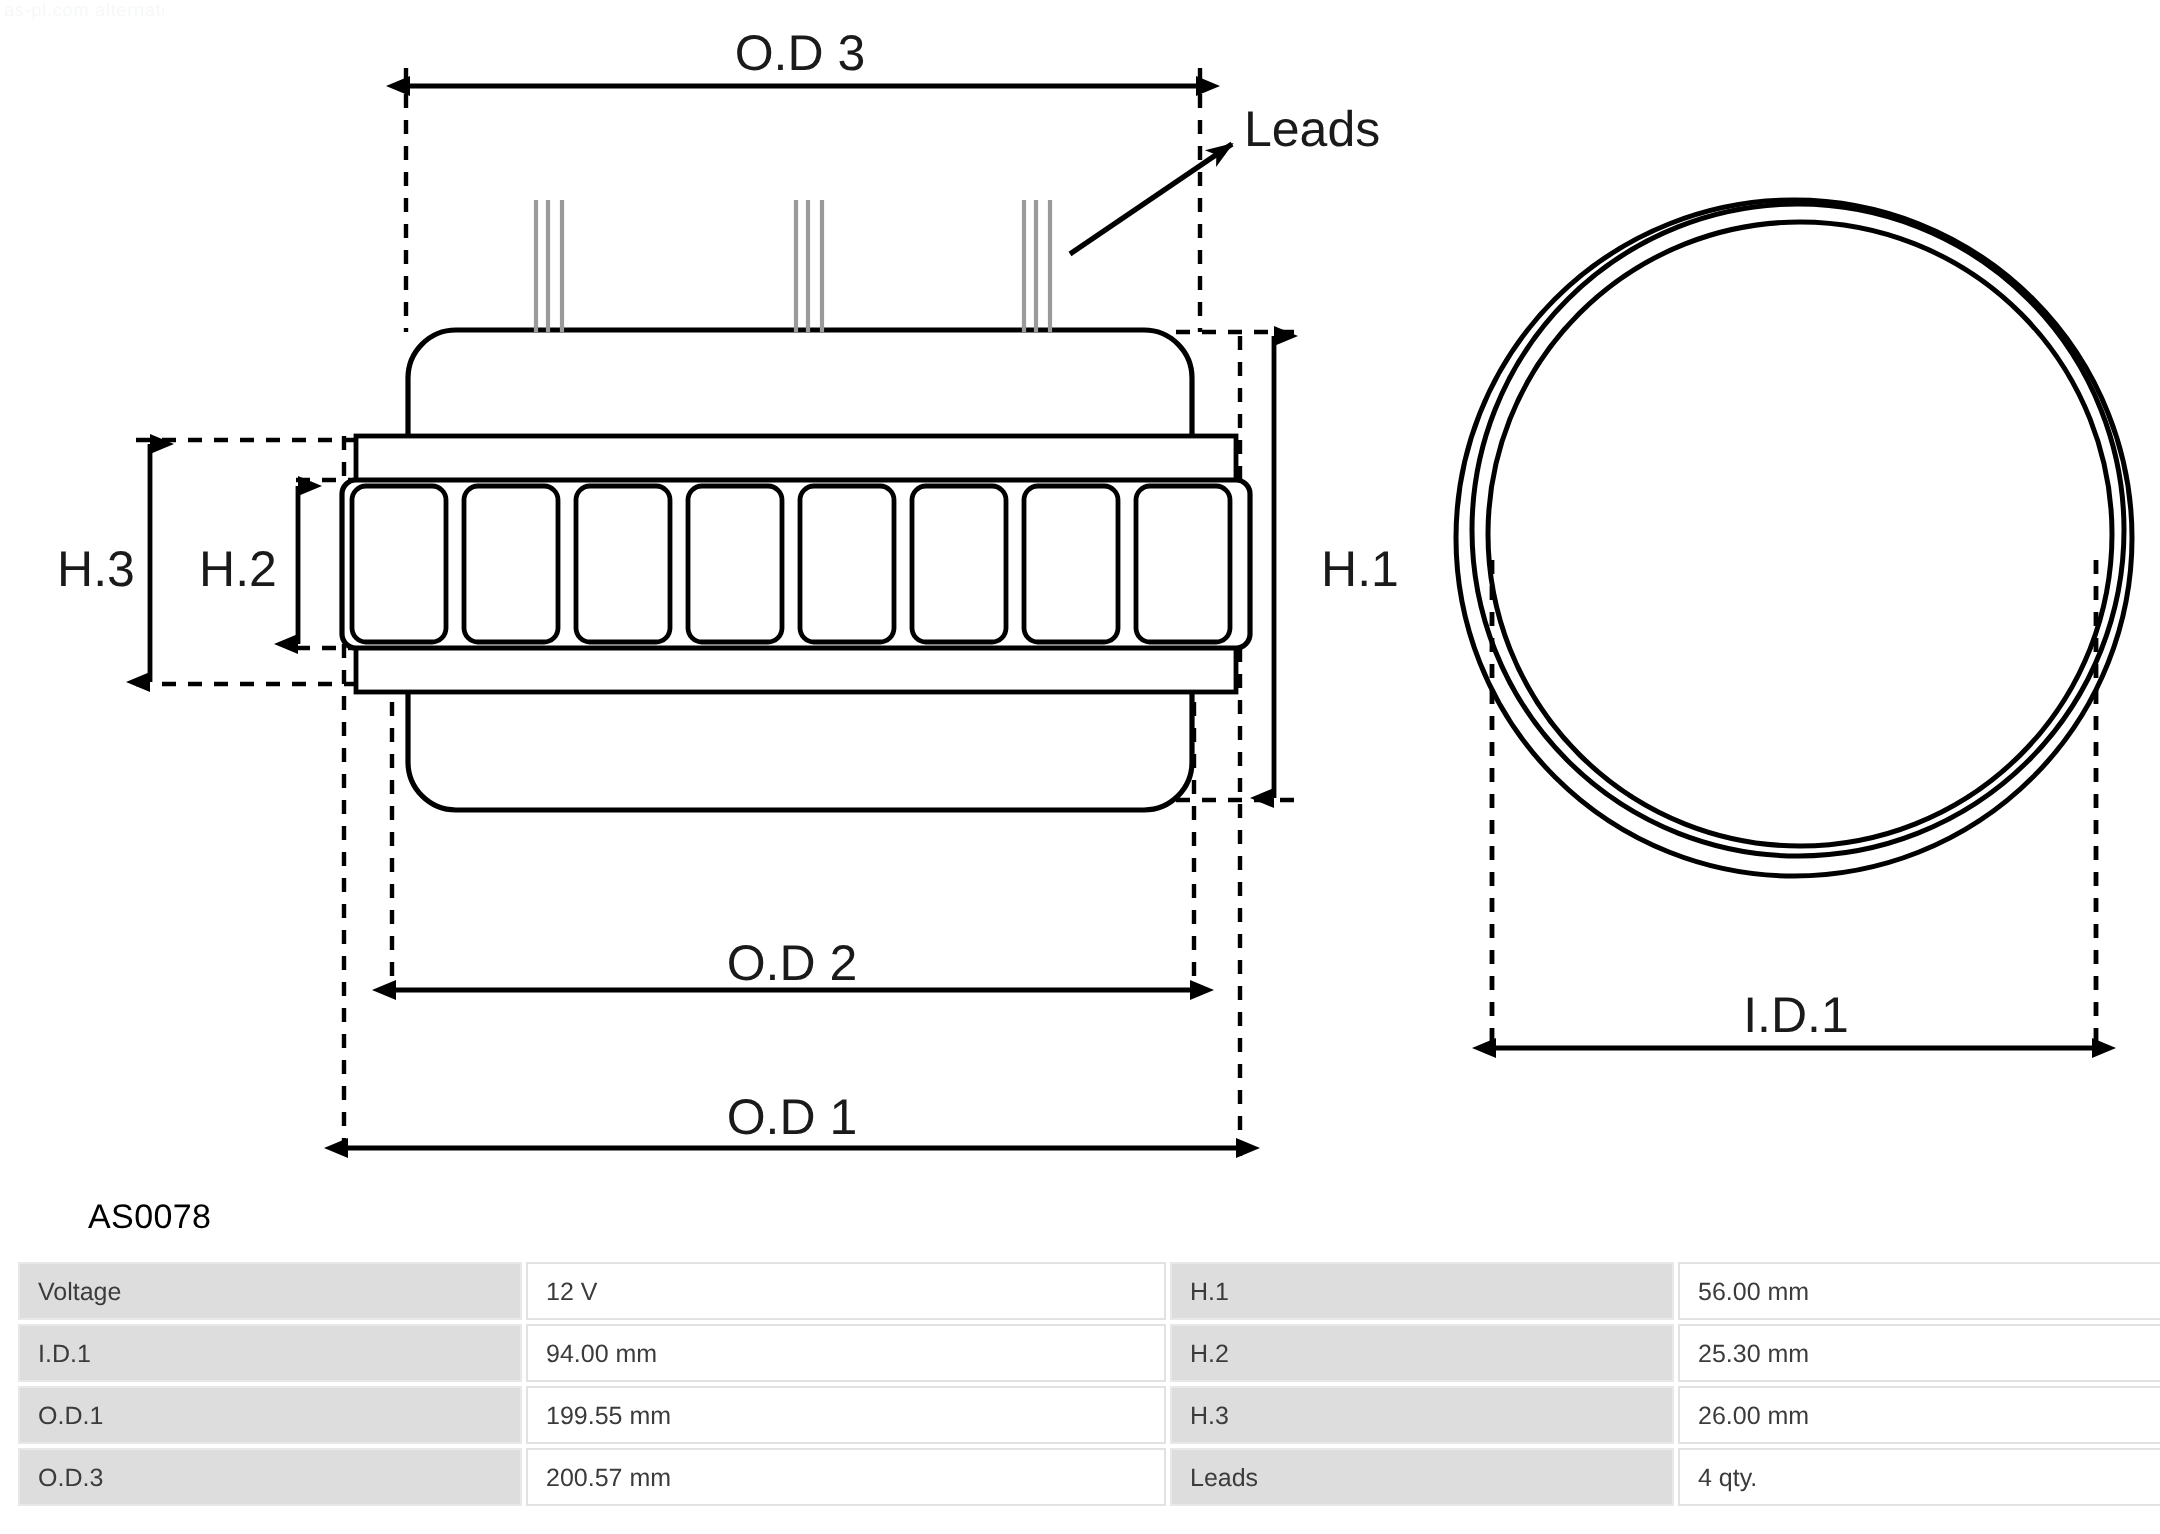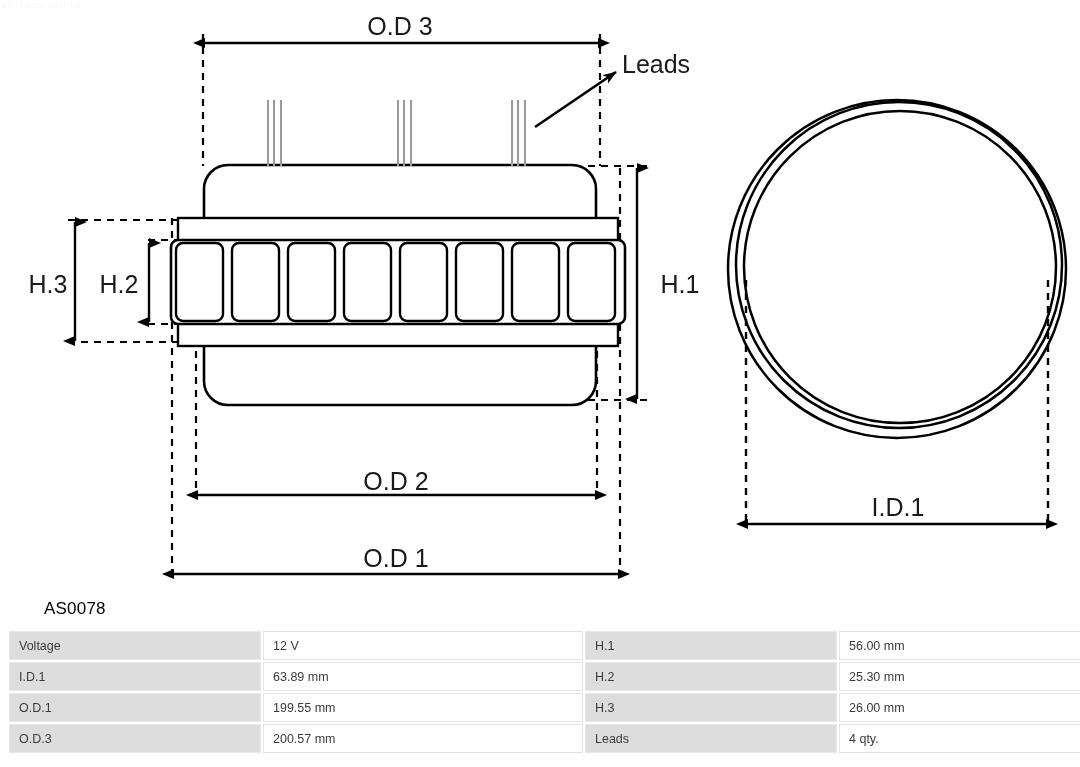--- a/index.html
+++ b/index.html
@@ -214,21 +214,21 @@
   <table class="spec-table">
     <tbody>
       <tr>
         <td class="lbl">Voltage</td>
         <td class="val">12 V</td>
         <td class="lbl">H.1</td>
         <td class="val">56.00 mm</td>
       </tr>
       <tr>
         <td class="lbl">I.D.1</td>
-        <td class="val">63.89 mm</td>
+        <td class="val">94.00 mm</td>
         <td class="lbl">H.2</td>
         <td class="val">25.30 mm</td>
       </tr>
       <tr>
         <td class="lbl">O.D.1</td>
         <td class="val">199.55 mm</td>
         <td class="lbl">H.3</td>
         <td class="val">26.00 mm</td>
       </tr>
       <tr>

